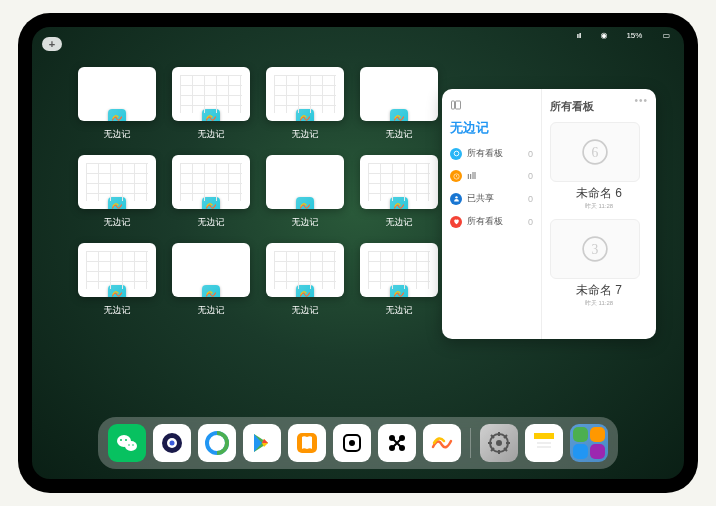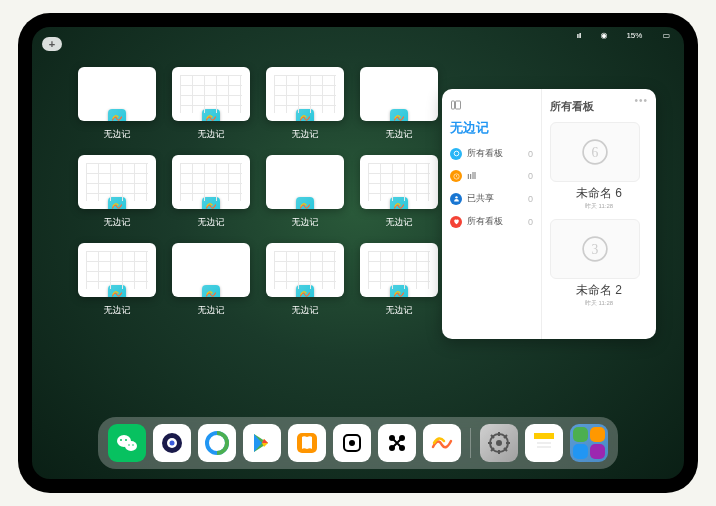--- a/index.html
+++ b/index.html
@@ -359,21 +359,21 @@
     <div class="board-label">未命名 6</div>
     <div class="board-sub">昨天 11:28</div>
             </div>
             <div class="board-item">
     <div class="board-thumb">
       <svg viewBox="0 0 40 40">
                   <circle cx="20" cy="20" r="14" fill="none" stroke="#ccc" stroke-width="2"></circle>
                   <text x="20" y="26" text-anchor="middle" font-size="16" fill="#ccc" font-family="cursive">3</text>
                 </svg>
     </div>
-    <div class="board-label">未命名 2</div>
+    <div class="board-label">未命名 7</div>
     <div class="board-sub">昨天 11:28</div>
             </div>
           </div>
       </div>
     </div>
 
     <div class="dock" id="dock">
         <div class="dock-icon green">
           <svg viewBox="0 0 24 24">
             <ellipse cx="9" cy="10" rx="7" ry="6" fill="#fff"></ellipse>

